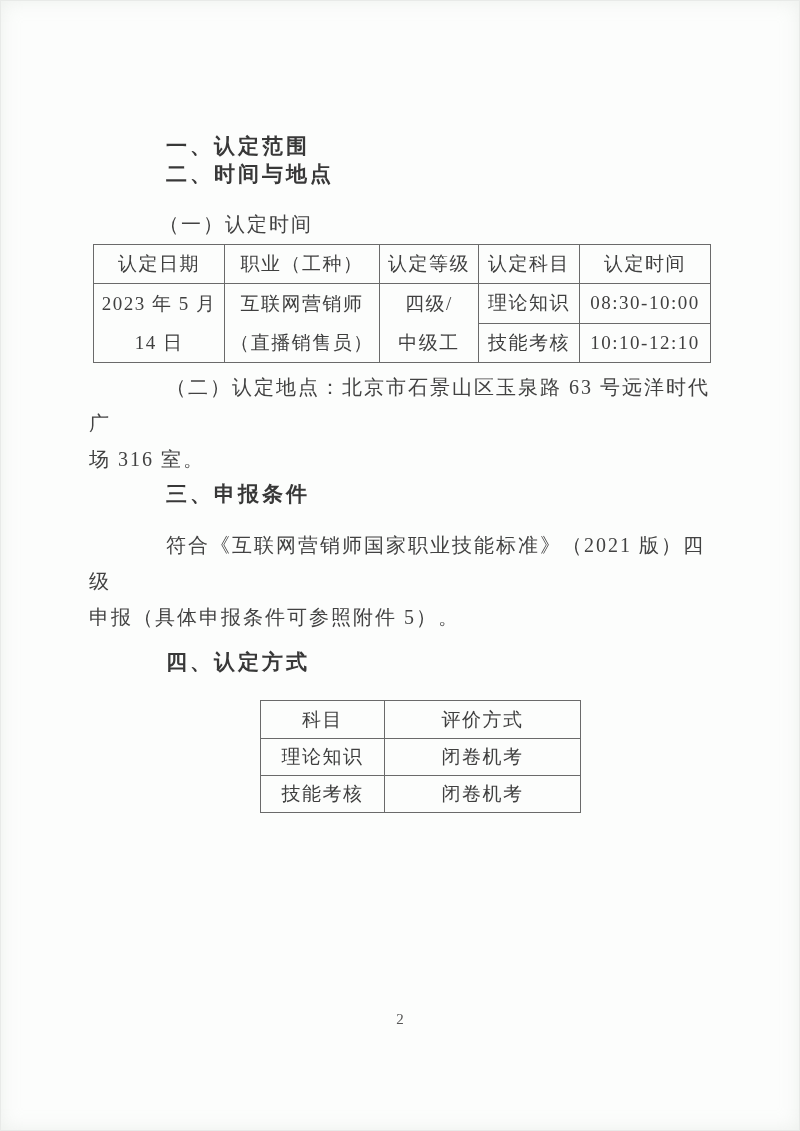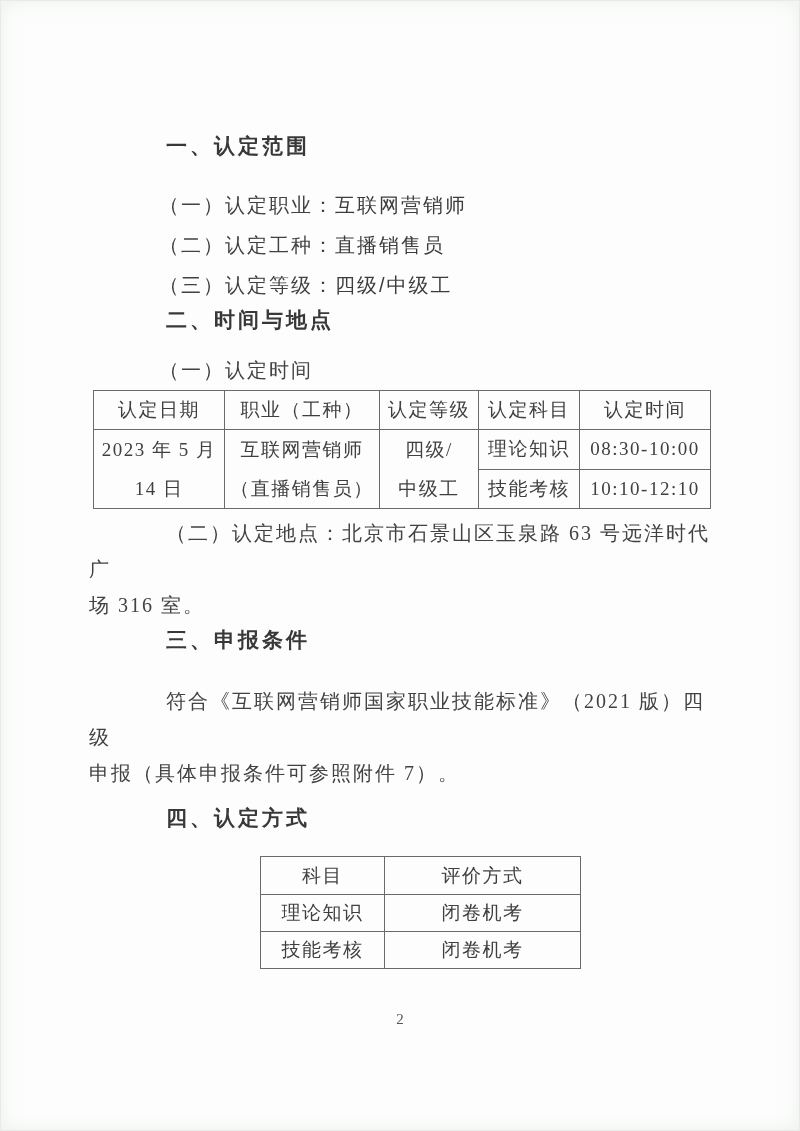--- a/index.html
+++ b/index.html
@@ -34,49 +34,38 @@
   .item .val { font-family:"Liberation Sans","DejaVu Sans",sans-serif; color:#3c3c3c; }
   .subhead { margin-top:24px; margin-left:70px; line-height:26px; }
   table { border-collapse:collapse; table-layout:fixed; text-align:center; color:#3f3f3f; }
   th,td { border:1px solid #6a6a6a; font-weight:normal; padding:0; letter-spacing:1.5px; }
   .schedule { margin-top:7px; margin-left:4px; width:617px; font-size:19px;font-family:Liberation Serif, serif; }
   .schedule th { height:39px; }
   .schedule td { height:39px; }
   .cell-line { line-height:39px; }
   .address { margin-top:6px; line-height:36px; }
   .indent { text-indent:77px; }
-  .para { margin-top:30px; line-height:36px; }
+  .para { margin-top:20px; line-height:36px; }
   .method { margin-top:25px; margin-left:171px; width:320px; font-size:19px;padding-left:29px; }
   .method th { height:38px; }
   .method td { height:37px; }
   .page-number {
     position:absolute; top:1010px; left:0; width:100%;
     text-align:center; font-size:15px; color:#555;
     font-family:"Liberation Serif","DejaVu Serif",serif;
   }
 </style>
 </head>
 <body>
 
 <div class="page">
   <div class="content">
 
     <div class="heading h1">一、认定范围</div>
 
-    <div class="items">
-      <div class="item">
-        <span>（一）认定职业：</span><span class="val">互联网营销师</span>
-      </div>
-      <div class="item">
-        <span>（二）认定工种：</span><span class="val">直播销售员</span>
-      </div>
-      <div class="item">
-        <span>（三）认定等级：</span><span class="val">四级/中级工</span>
-      </div>
-    </div>
 
     <div class="heading h2">二、时间与地点</div>
 
     <div class="subhead">（一）认定时间</div>
 
     <table class="schedule">
       <colgroup>
         <col style="width:131px">
           <col style="width:155px">
           <col style="width:99px">
@@ -116,21 +105,21 @@
 
     <div class="address">
       <div class="indent">（二）认定地点：北京市石景山区玉泉路 63 号远洋时代广</div>
       <div>场 316 室。</div>
     </div>
 
     <div class="heading h3">三、申报条件</div>
 
     <div class="para">
       <div class="indent">符合《互联网营销师国家职业技能标准》（2021 版）四级</div>
-      <div>申报（具体申报条件可参照附件 7）。</div>
+      <div>申报（具体申报条件可参照附件 5）。</div>
     </div>
 
     <div class="heading h4">四、认定方式</div>
 
     <table class="method">
       <colgroup>
         <col style="width:124px">
           <col style="width:196px">
       </colgroup>
       <tbody>

